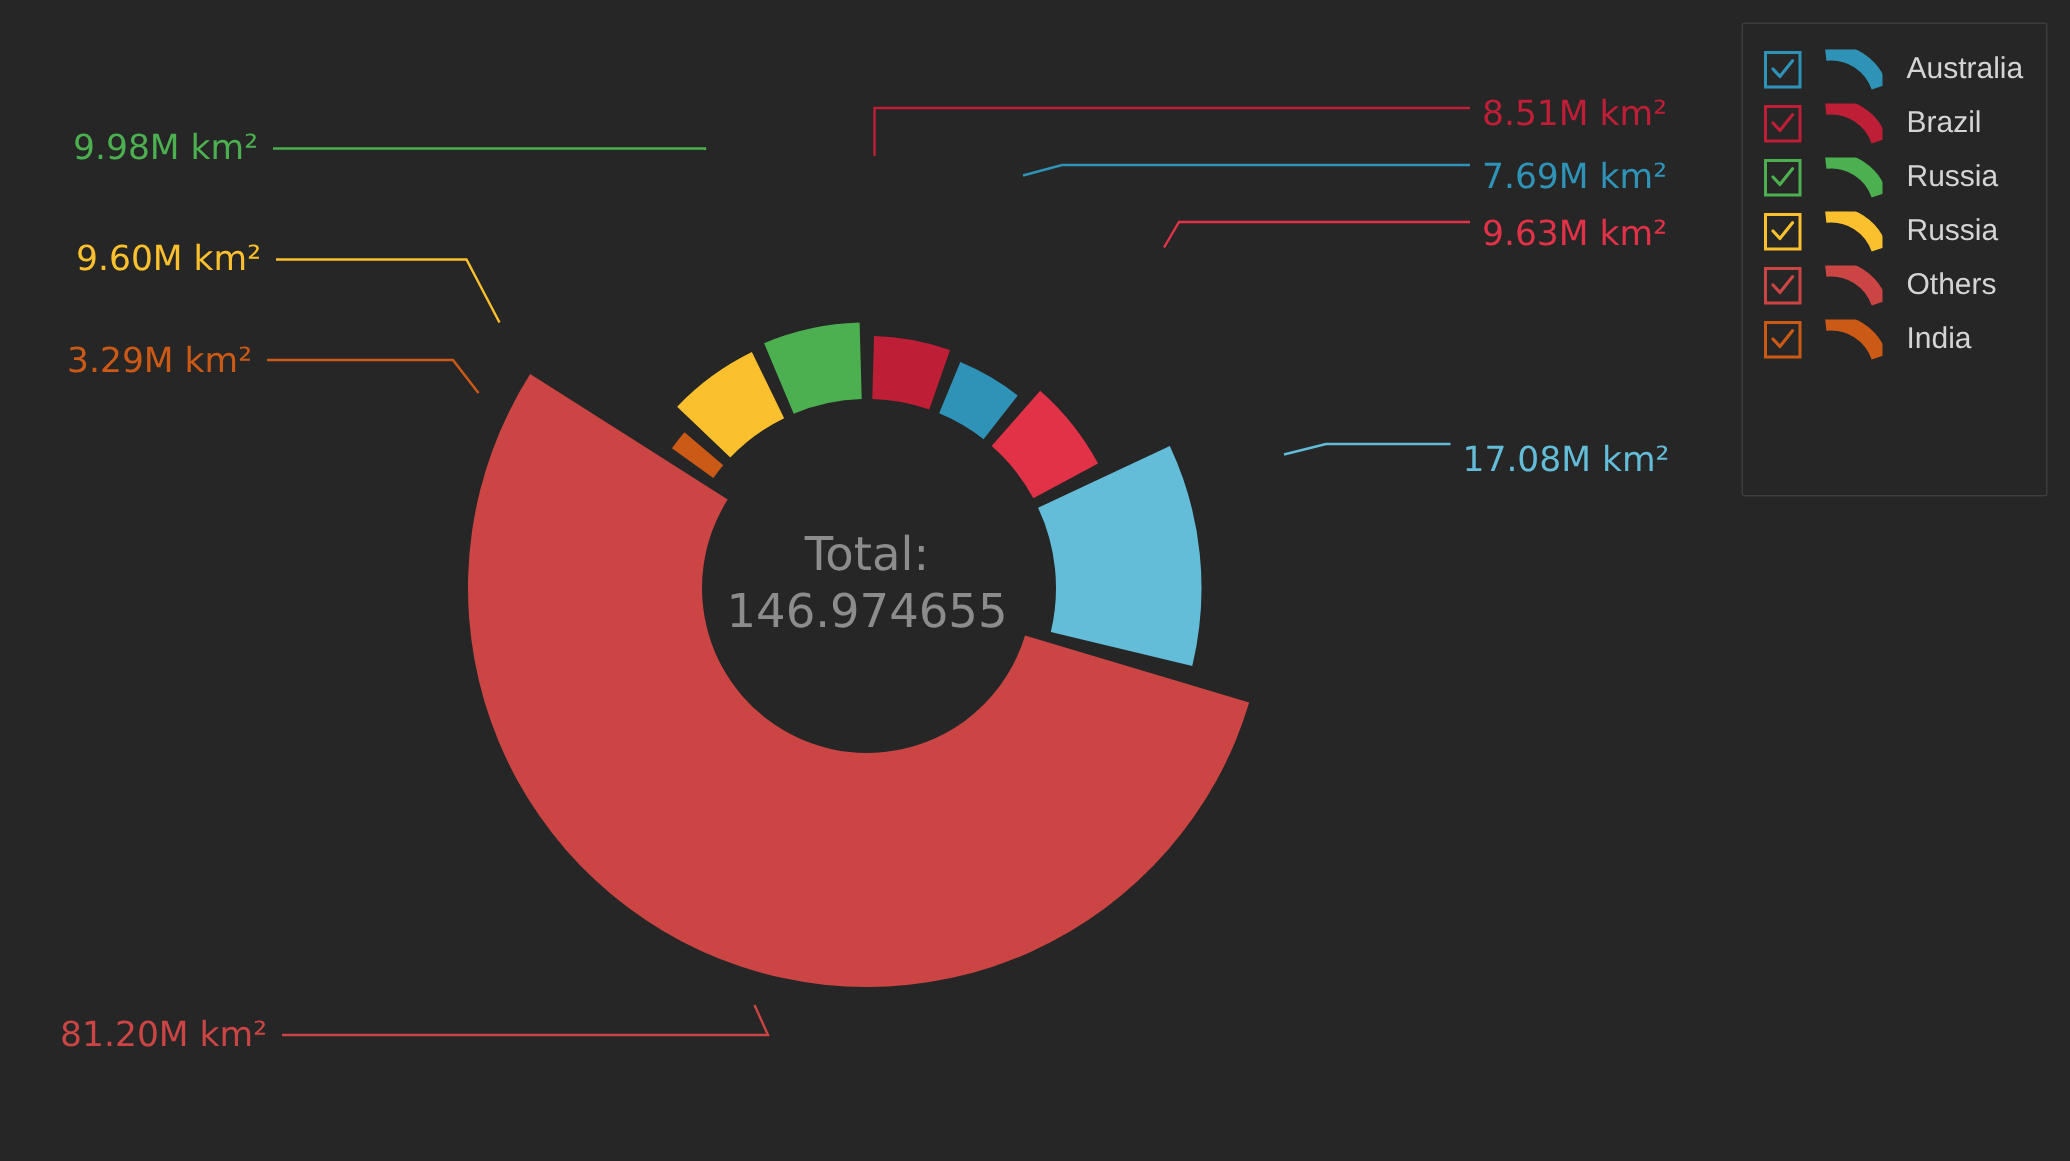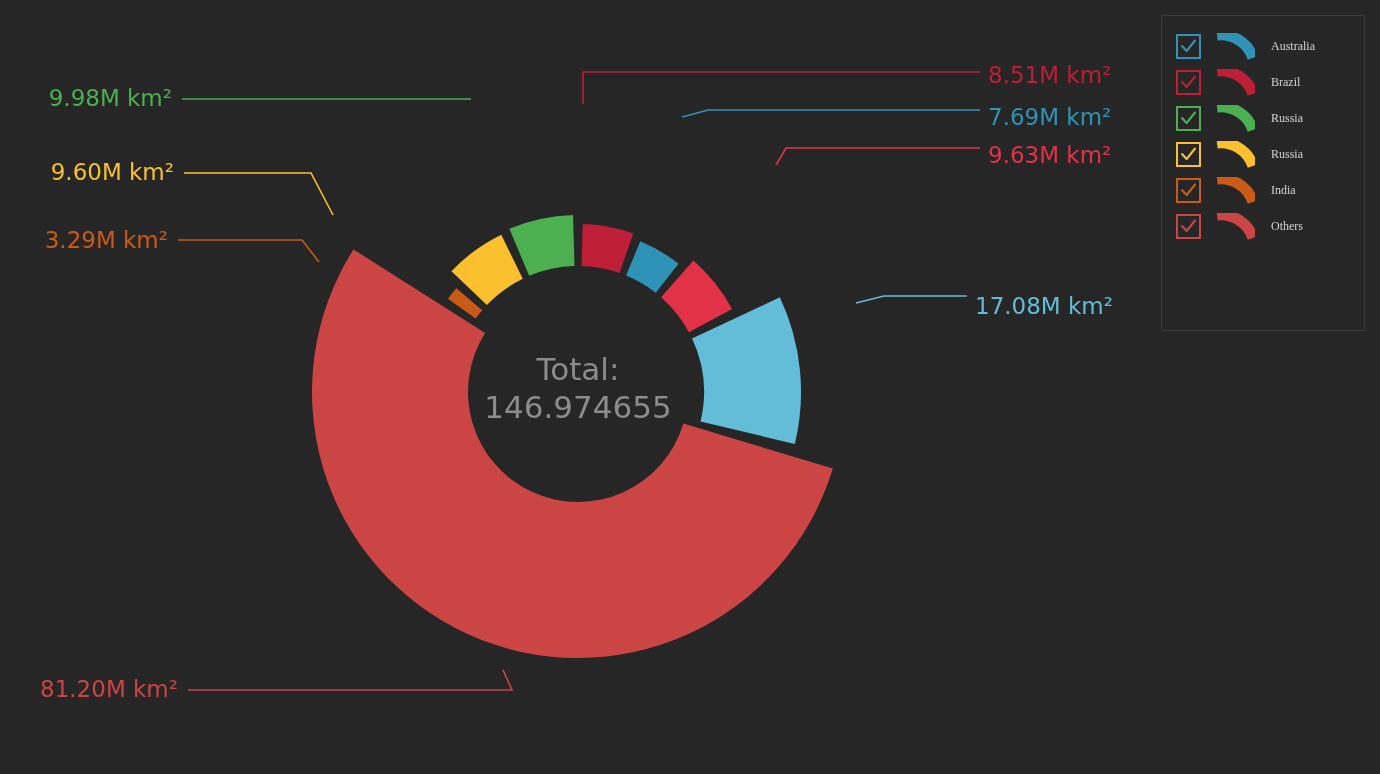--- a/index.html
+++ b/index.html
@@ -73,22 +73,22 @@
   .legend-check svg { position: absolute; left: 0; top: 0; }
   .legend-swatch {
     width: 40px;
     height: 27px;
     margin-left: 14px;
     flex: 0 0 auto;
   }
   .legend-text {
     margin-left: 16px;
     color: #d4d4d4;
-    font-size: 12px;
-    font-family: Liberation Serif, serif;
+    font-size: 20px;
+    font-family: Liberation Sans, sans-serif;
     line-height: 1;
     white-space: nowrap;
   }
 </style>
 </head>
 <body>
 
 <div id="stage">
 
   <svg id="chart-svg" viewBox="0 0 1380 774">
@@ -165,36 +165,36 @@
           <svg width="21" height="21" viewBox="0 0 21 21">
             <path d="M4 10 L8.6 15 L17 4.5" fill="none" stroke="#fbc02d" stroke-width="2.1" stroke-linecap="round" stroke-linejoin="round"></path>
           </svg>
         </div>
         <div class="legend-swatch"><svg width="40" height="27" viewBox="0 0 40 27">
             <path d="M2 2 A 34 34 0 0 1 38 25" fill="none" stroke="#fbc02d" stroke-width="11" stroke-linecap="butt"></path>
           </svg></div>
         <span class="legend-text">Russia</span>
       </div>
       <div class="legend-row">
+        <div class="legend-check" style="border-color: rgb(204, 69, 69);">
+          <svg width="21" height="21" viewBox="0 0 21 21">
+            <path d="M4 10 L8.6 15 L17 4.5" fill="none" stroke="#cc4545" stroke-width="2.1" stroke-linecap="round" stroke-linejoin="round"></path>
+          </svg>
+        </div>
+        <div class="legend-swatch"><svg width="40" height="27" viewBox="0 0 40 27">
+            <path d="M2 2 A 34 34 0 0 1 38 25" fill="none" stroke="#cc4545" stroke-width="11" stroke-linecap="butt"></path>
+          </svg></div>
+        <span class="legend-text">Others</span>
+      </div>
+      <div class="legend-row">
         <div class="legend-check" style="border-color: rgb(204, 90, 23);">
           <svg width="21" height="21" viewBox="0 0 21 21">
             <path d="M4 10 L8.6 15 L17 4.5" fill="none" stroke="#cc5a17" stroke-width="2.1" stroke-linecap="round" stroke-linejoin="round"></path>
           </svg>
         </div>
         <div class="legend-swatch"><svg width="40" height="27" viewBox="0 0 40 27">
             <path d="M2 2 A 34 34 0 0 1 38 25" fill="none" stroke="#cc5a17" stroke-width="11" stroke-linecap="butt"></path>
           </svg></div>
         <span class="legend-text">India</span>
       </div>
-      <div class="legend-row">
-        <div class="legend-check" style="border-color: rgb(204, 69, 69);">
-          <svg width="21" height="21" viewBox="0 0 21 21">
-            <path d="M4 10 L8.6 15 L17 4.5" fill="none" stroke="#cc4545" stroke-width="2.1" stroke-linecap="round" stroke-linejoin="round"></path>
-          </svg>
-        </div>
-        <div class="legend-swatch"><svg width="40" height="27" viewBox="0 0 40 27">
-            <path d="M2 2 A 34 34 0 0 1 38 25" fill="none" stroke="#cc4545" stroke-width="11" stroke-linecap="butt"></path>
-          </svg></div>
-        <span class="legend-text">Others</span>
-      </div>
     </div>
 
 </div>
 
 </body></html>

